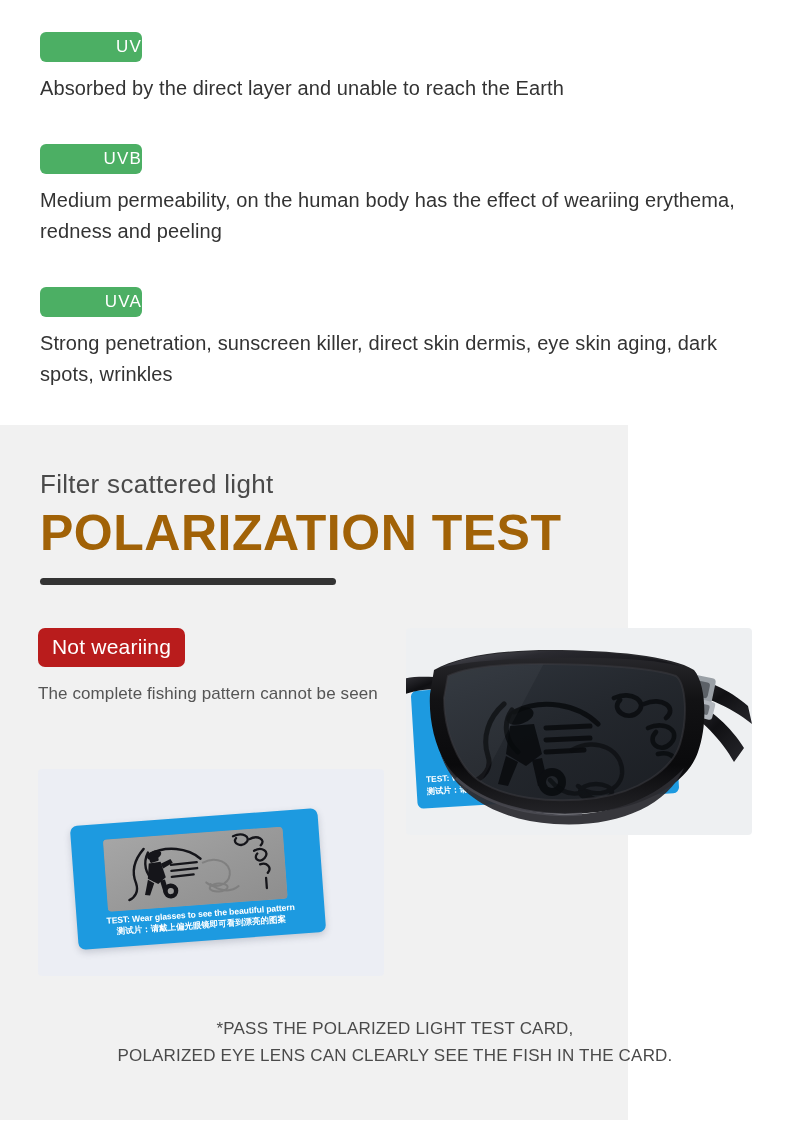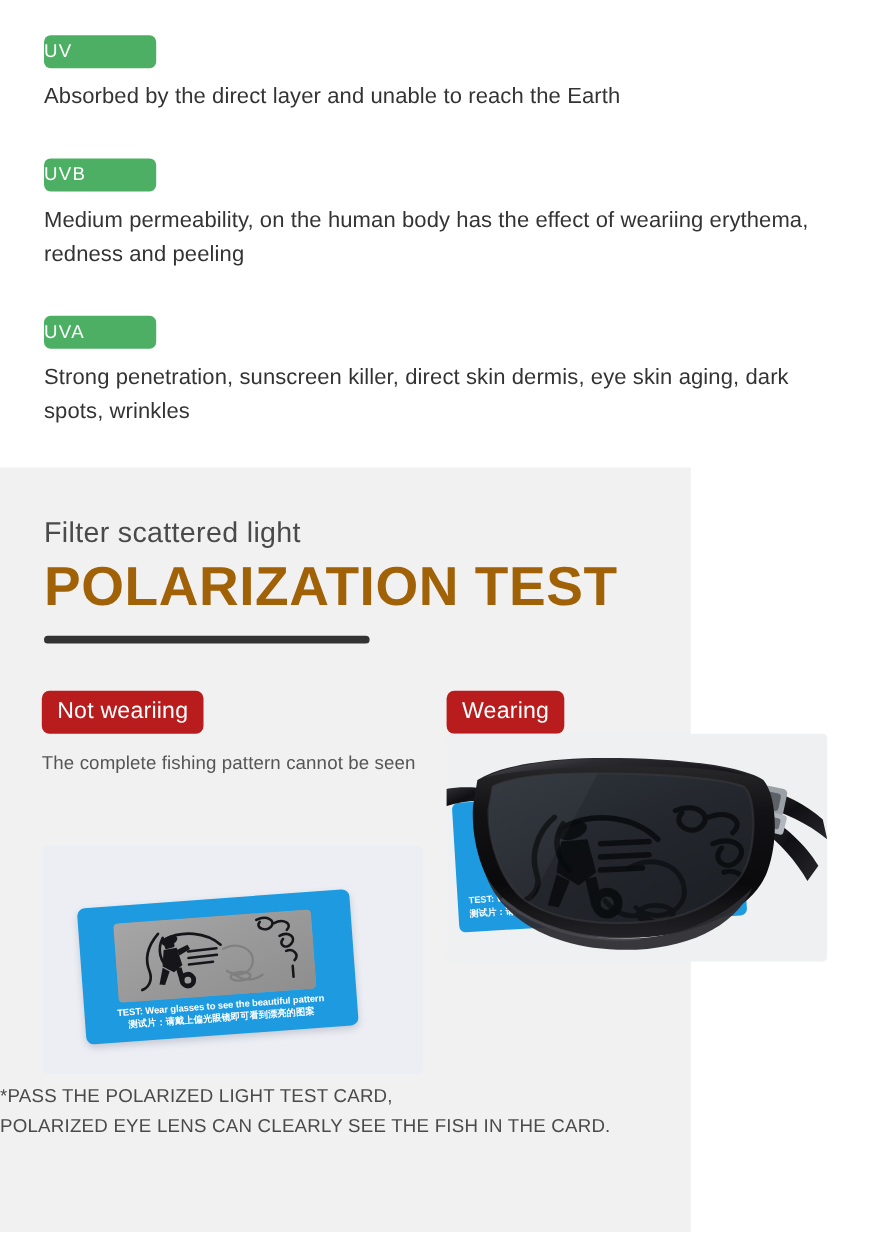--- a/index.html
+++ b/index.html
@@ -18,21 +18,21 @@
     background:#ffffff;
   }
   .uv-block { position:absolute; left:40px; }
   .uv-badge {
     display:inline-block;
     background:#4caf64;
     color:#ffffff;
     border-radius:6px;
     font-size:17px;
     letter-spacing:1.2px;
-    text-align:left;
+    text-align:right;
     padding:6px 0 7px 0;
     width:102px;
     line-height:1;
   }
   .uv-desc {
     margin-top:11px;
     font-size:20px;
     line-height:31px;
     color:#333333;
     letter-spacing:.1px;
@@ -152,21 +152,22 @@
   .rcard-text1 { top:84px; font-size:8.4px; }
   .rcard-text2 { top:96px; font-size:8.2px; }
 
   .glasses {
     position:absolute; left:-6px; top:4px;
     width:352px; height:200px;
   }
 
   
   .caption {
-    position:absolute; left:0; top:558px; width:790px;
+    position:absolute; left:0; top:590px; width:790px;
+    text-align:center;
     font-size:17px;
     line-height:27px;
     color:#4a4a4a;
     letter-spacing:.2px;
   }
 
   .bottom-white {
     position:absolute; left:0; top:1120px; width:790px; height:19px;
     background:#ffffff;
   }
@@ -255,21 +256,20 @@
                 </g>
               </svg>
             </div>
             <div class="card-line1">TEST: Wear glasses to see the beautiful pattern</div>
             <div class="card-line2">测试片：请戴上偏光眼镜即可看到漂亮的图案</div>
           </div>
         </div>
       </div>
 
       <div class="col">
-        <div class="dark-badge">Wearing</div>
 
         <div class="photo photo-right">
 
           <div class="rcard">
             <div class="rcard-text1">TEST: Wear glasses to see the beautiful pattern</div>
             <div class="rcard-text2">测试片：请戴上偏光眼镜即可看到漂亮的图案</div>
           </div>
 
           <svg class="glasses" viewBox="0 0 352 200">
             <defs>

